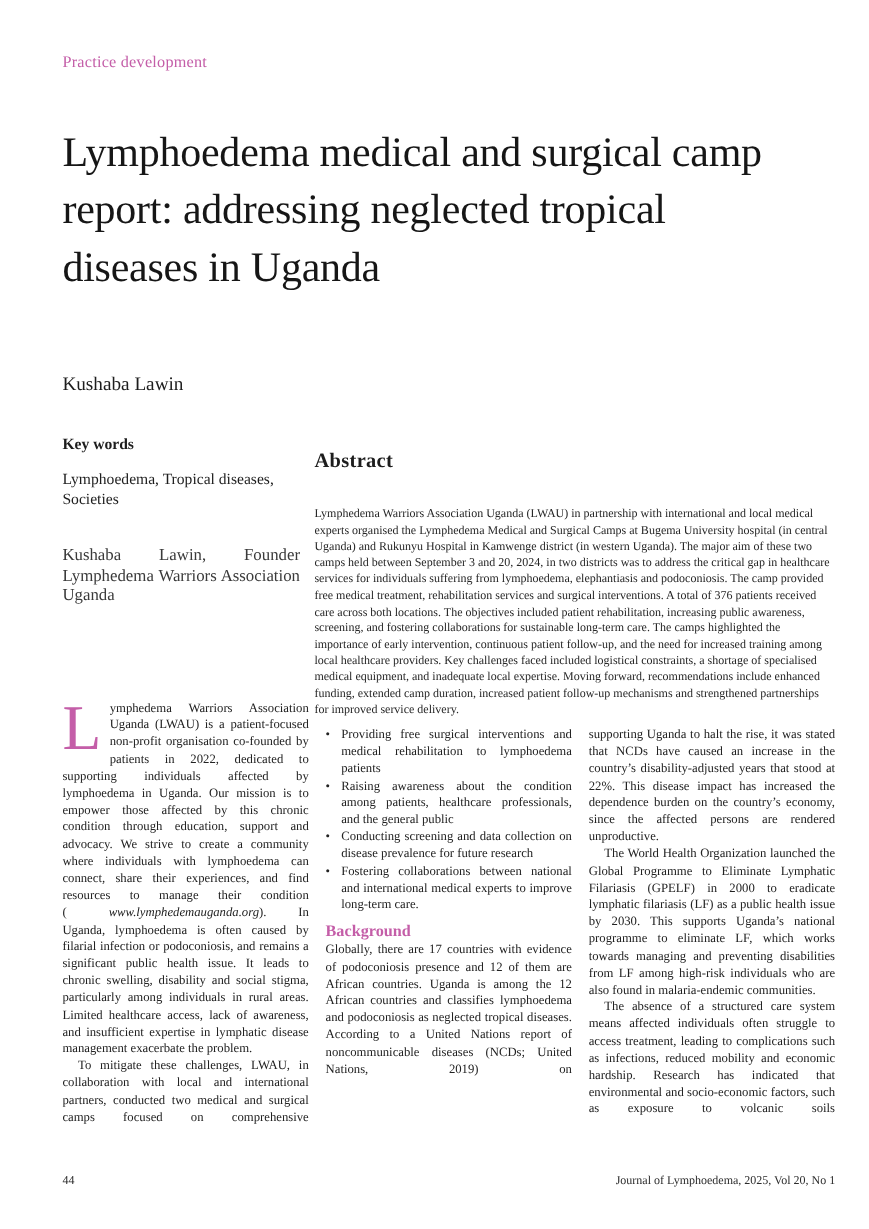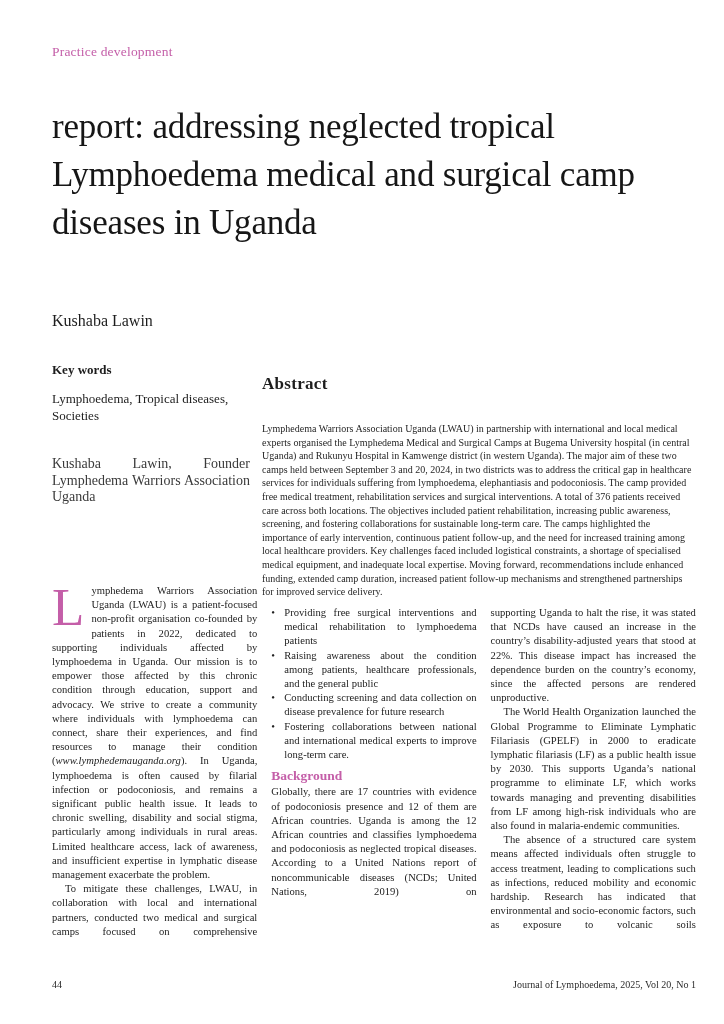--- a/index.html
+++ b/index.html
@@ -44,21 +44,21 @@
   .col { width:205.3px; font-size:10.6px; line-height:14.2px; text-align:justify; color:#222; }
   .col-offset { padding-top:22px; }
   .col p { margin:0; }
   .jl { text-align-last:justify; }
   .indent { text-indent:13px; }
 
   .dropcap {
     float:left; color:var(--accent);
     font-size:53px; line-height:40px; padding:3px 7px 0 0;
   }
-  .url { font-style:italic; }
+  .url { font-style:italic;margin-left:35px; }
 
   .bullets { margin:0; }
   .bullet { display:flex; }
   .bullet .marker { width:13px; flex:0 0 13px; }
   .bullet .btext { flex:1; text-align:justify; }
 
   .bg-heading {
     color:var(--accent); font-weight:bold; font-size:13.5px;
     margin:7px 0 2px 0 !important; text-align:left;
   }
@@ -70,22 +70,22 @@
   }
 </style>
 </head>
 <body>
 
 <div class="page">
 
   <div class="eyebrow">Practice development</div>
 
   <div class="title">
+    <div>Lymphoedema medical and surgical camp</div>
     <div>report: addressing neglected tropical</div>
-    <div>Lymphoedema medical and surgical camp</div>
     <div>diseases in Uganda</div>
   </div>
 
   <div class="author">Kushaba Lawin</div>
 
   <div class="kw-heading">Key words</div>
   <div class="kw-text">Lymphoedema, Tropical diseases, Societies</div>
   <div class="affiliation">Kushaba Lawin, Founder Lymphedema Warriors Association Uganda</div>
 
   <div class="abstract-heading">Abstract</div>

